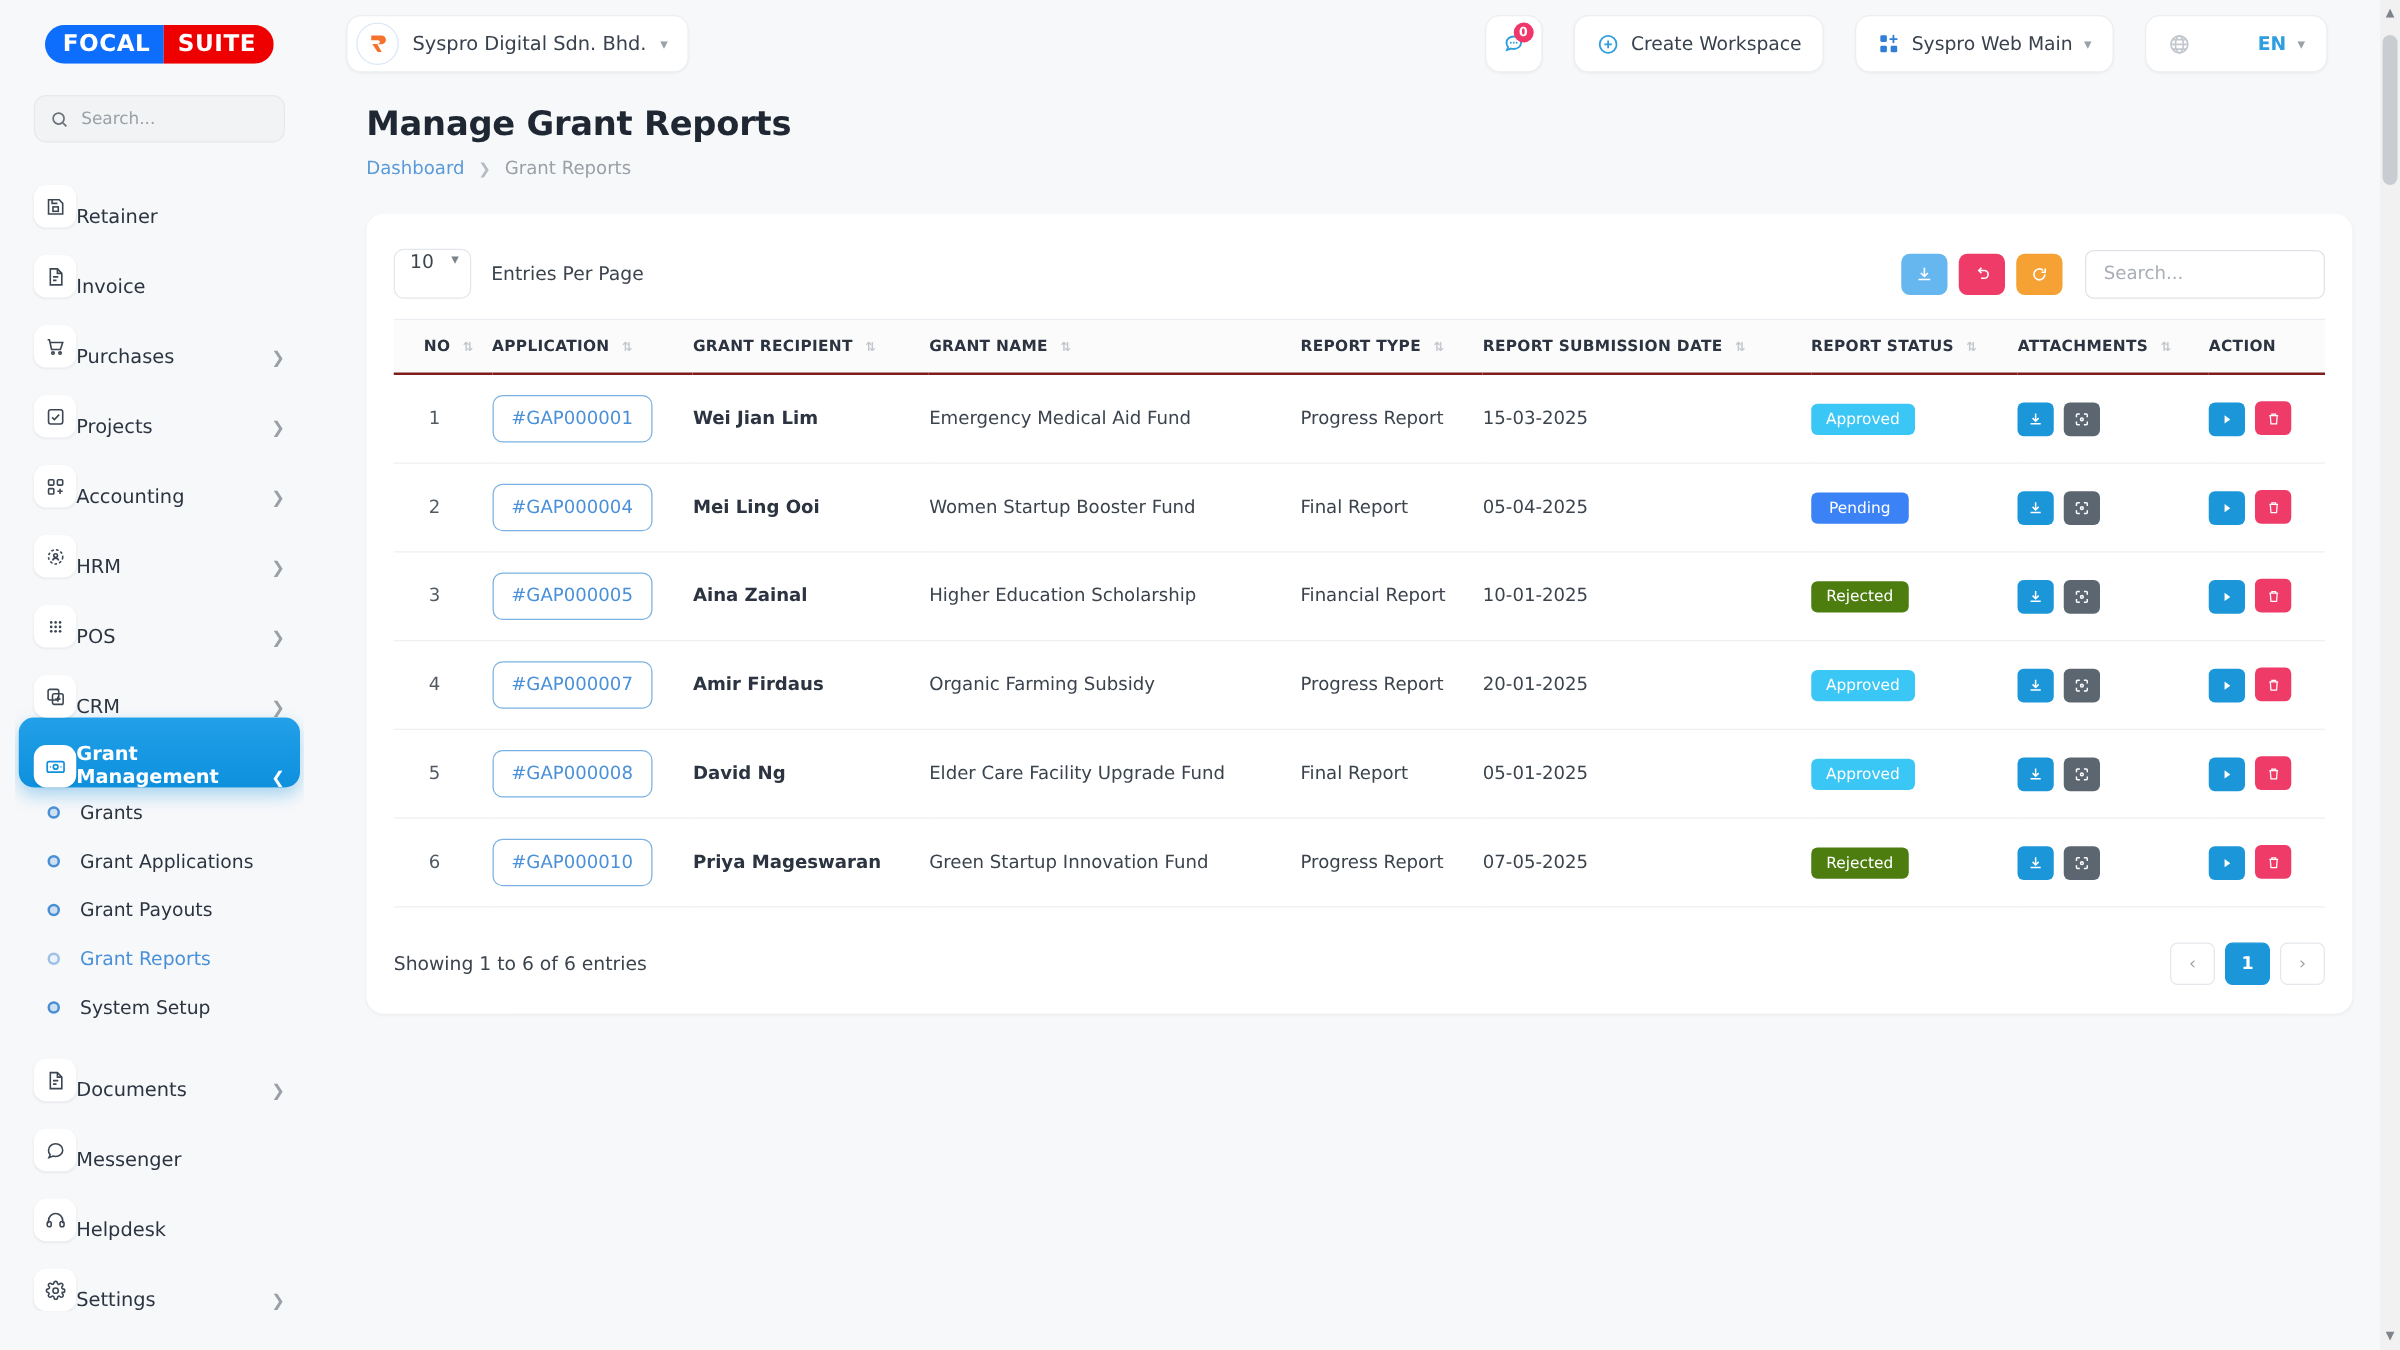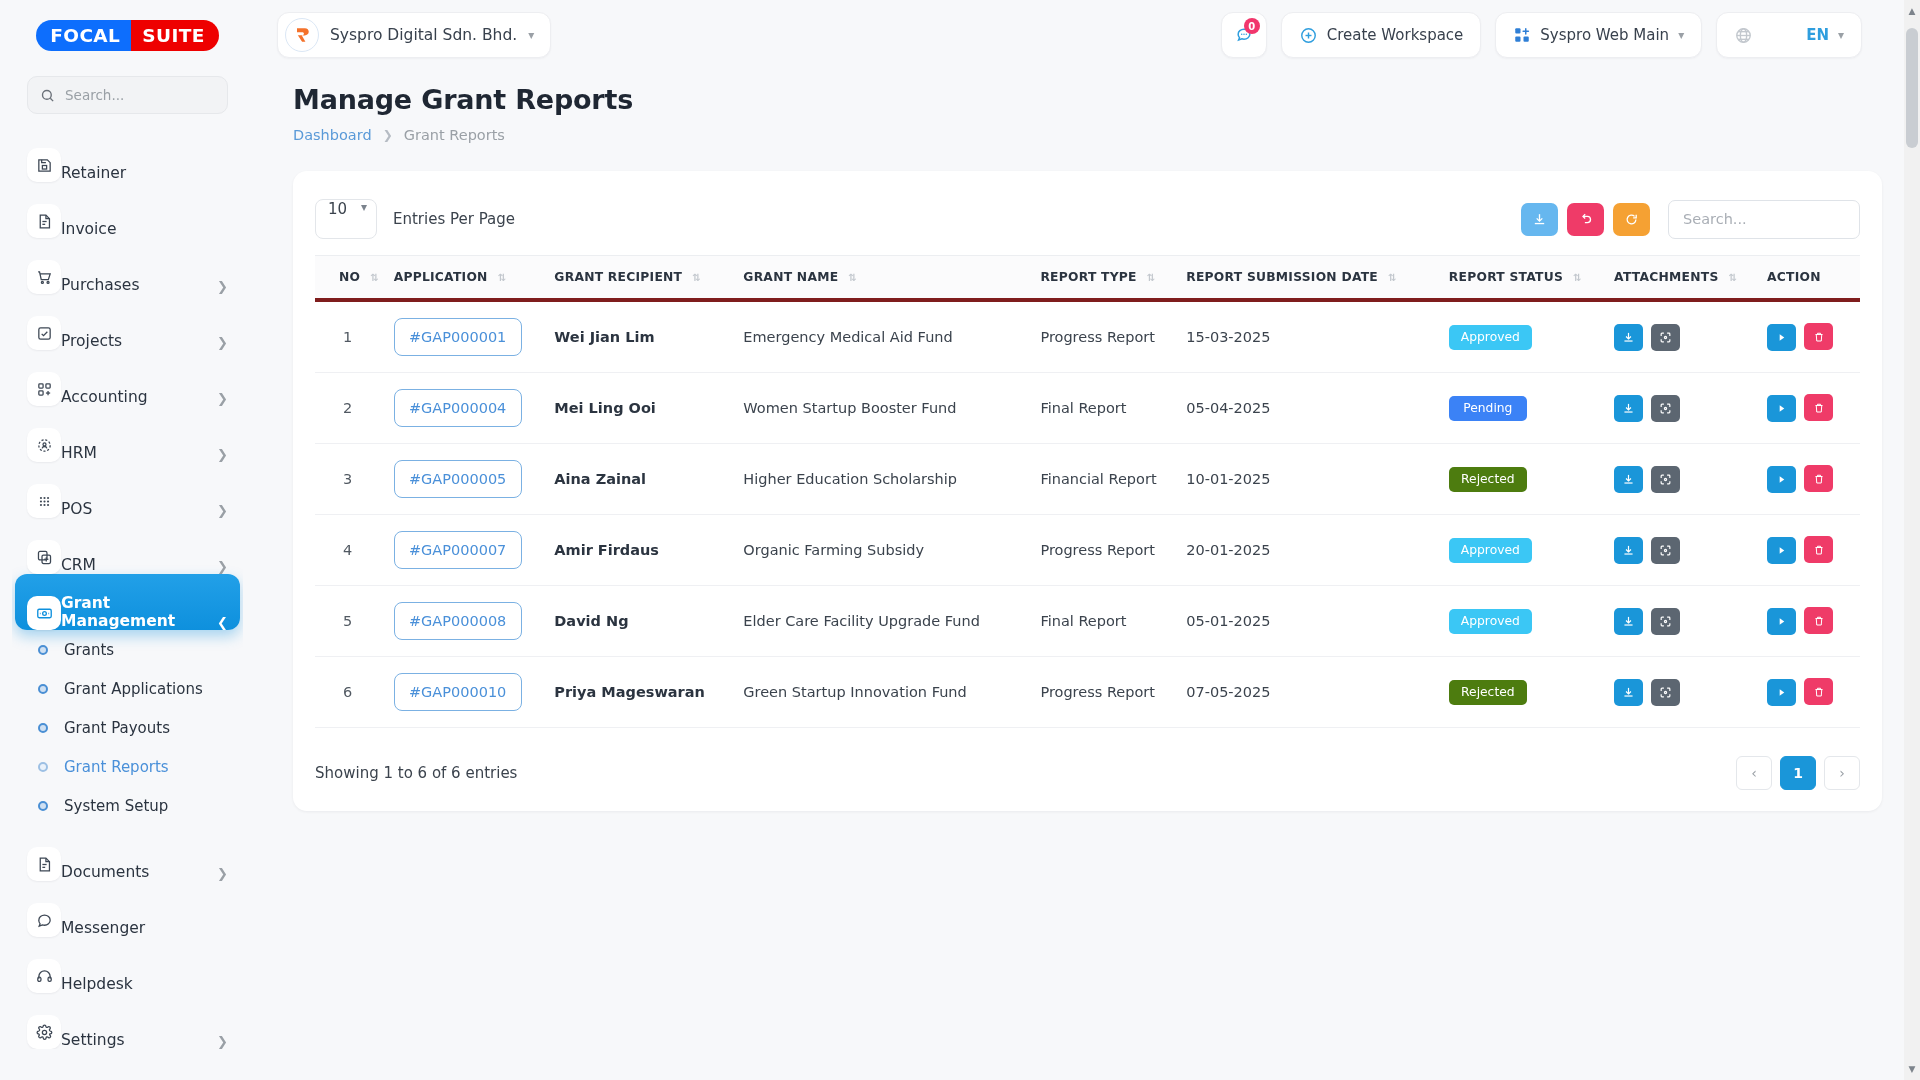--- a/index.html
+++ b/index.html
@@ -70,21 +70,21 @@
     border: 2.5px solid #4a8fd4; background: #cfe0f2;
   }
   .sub-item.current { color:#4a90d9; }
   .sub-item.current .dot { border-color:#9dc0e4; background:#eaf2fb; }
 
   
   .main { flex: 1; height:1080px; position: relative; overflow: hidden; background:#f7f8fa; }
 
   .topbar {
     height: 70px; display:flex; align-items:center;
-    padding: 0 58px 0 22px; gap: 14px;
+    padding: 0 58px 0 22px; gap: 25px;
   }
   .org-pill {
     display:flex; align-items:center; gap:11px;
     background:#fff; border:1px solid #edeef1; border-radius: 12px;
     height: 46px; padding: 0 16px 0 7px; cursor:pointer;
     box-shadow: 0 1px 2px rgba(16,24,40,.04);
   }
   .org-avatar {
     width: 34px; height:34px; border-radius:50%;
     background:#fff; border:1px solid #dbe7f5;
@@ -143,21 +143,21 @@
     width: 192px; height: 39px; border:1px solid #dfe3e8; border-radius: 7px;
     margin-left: 18px; padding: 0 14px; font-size: 14.5px; color:#3b434d;
     font-family: inherit; background:#fff;
   }
   .srch-inp::placeholder { color:#a9aeb5; }
 
   table { width:100%; border-collapse: collapse; margin-top: 10px; }
   thead th {
     text-align:left; font-size: 12.3px; font-weight:700; color:#2b3440;
     letter-spacing:.25px; padding: 14px 0 14px 0;
-    background:#fbfbfc; border-top:1px solid #eceef1; border-bottom:4px solid #7f1d1d;
+    background:#fbfbfc; border-top:1px solid #eceef1; border-bottom:2px solid #7f1d1d;
     white-space: nowrap;
   }
   thead th:first-child { padding-left: 24px; }
   .sort-ic { color:#c3c8ce; font-size:10px; margin-left:10px; letter-spacing:-1px;}
   tbody td {
     padding: 16px 0; border-bottom:1px solid #eff0f3;
     font-size: 14.5px; color:#3b434d; vertical-align: middle;
   }
   tbody td:first-child { padding-left: 28px; color:#515962; }
   .app-chip {

